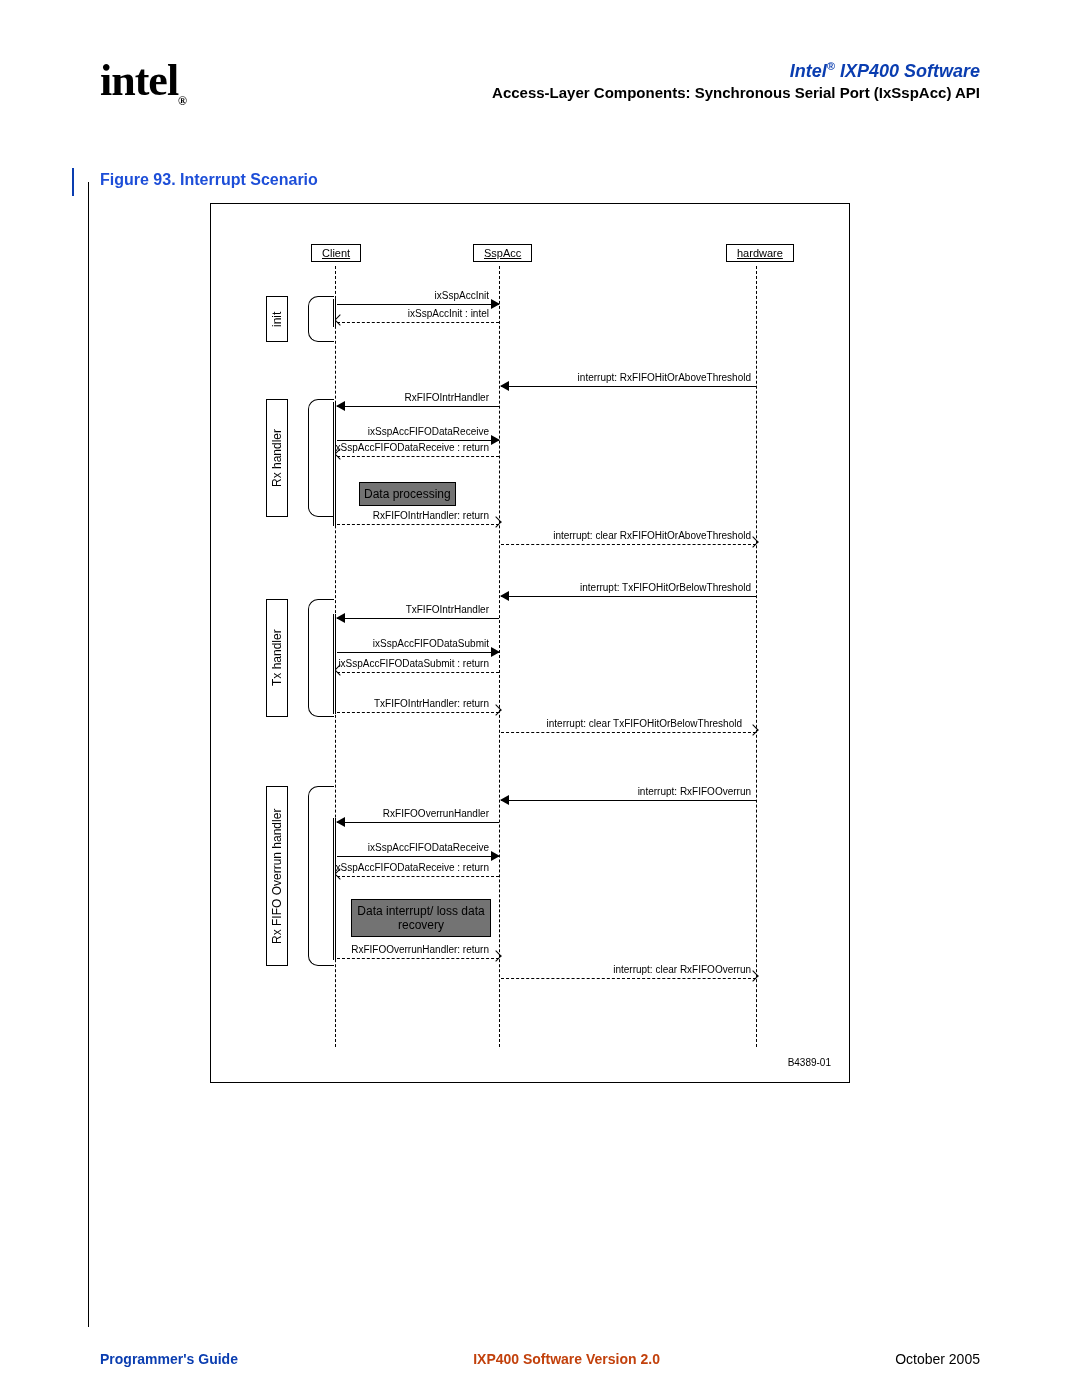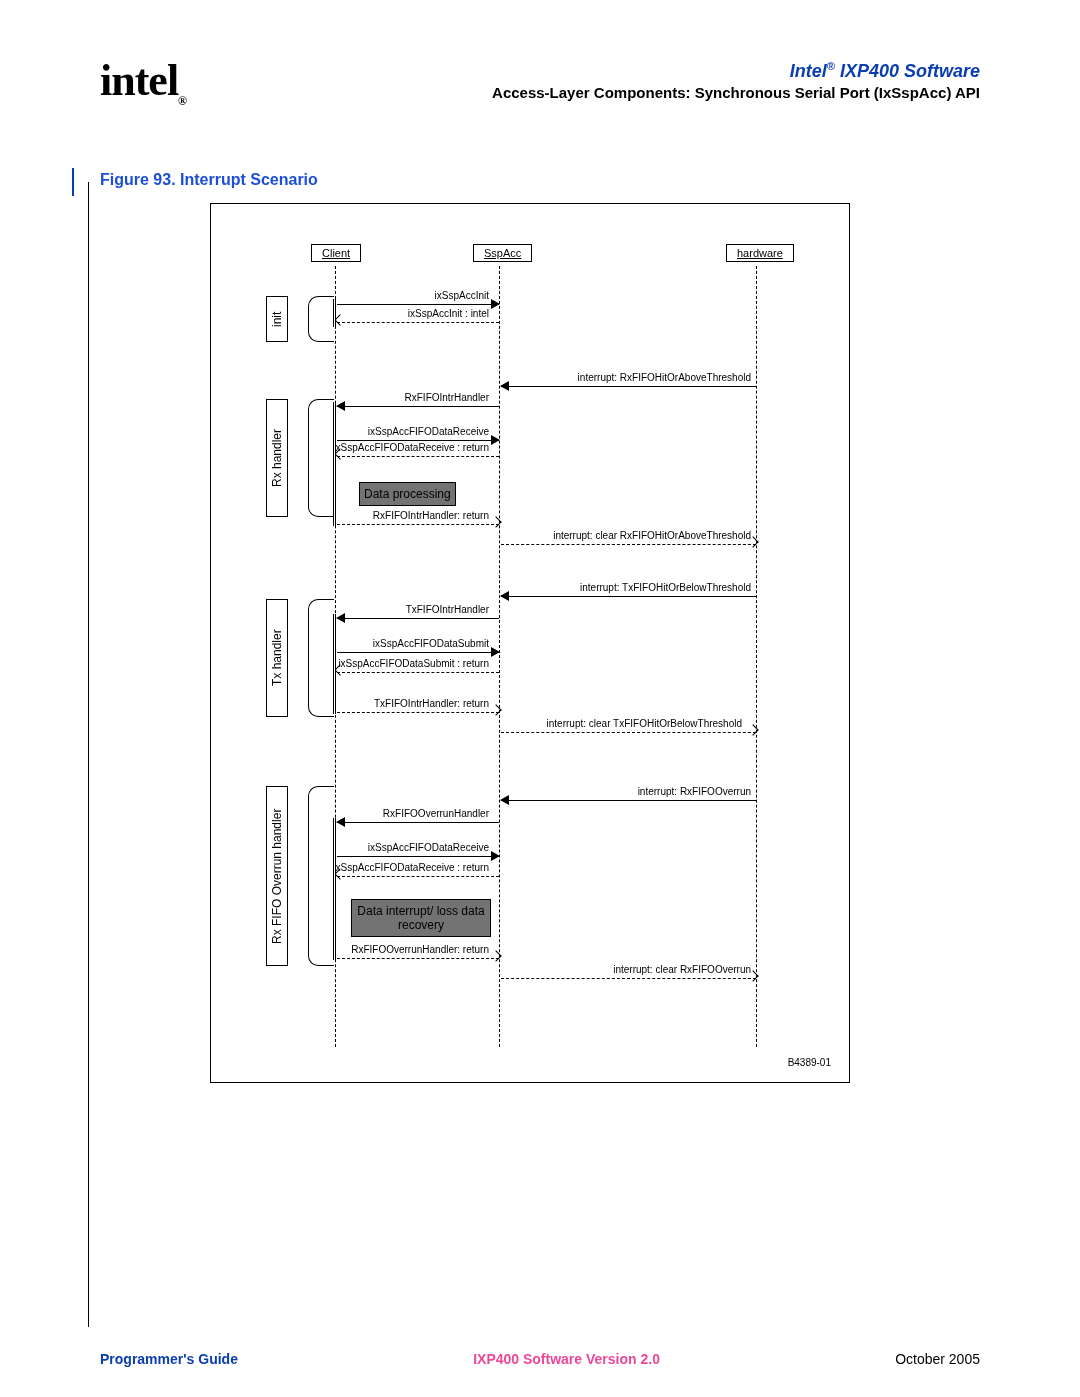--- a/index.html
+++ b/index.html
@@ -172,21 +172,21 @@
     left: 97px;
   }
   .footer {
     position: absolute;
     left: 0; right: 0; bottom: -30px;
     font-size: 14px;
   }
   .footer .row1 { display: flex; justify-content: space-between; }
   .footer .row2 { display: flex; justify-content: space-between; }
   .footer .guide { color: #0a3db0; font-weight: bold; }
-  .footer .ver { color: #ec4899; font-weight: bold; }
+  .footer .ver { color: #c2410c; font-weight: bold; }
   .footer .blue { color: #0a3db0; }
 </style>
 </head>
 <body>
 
 <div class="page">
 
   <div class="logo">
     <span>intel</span><span class="reg">®</span>
   </div>

